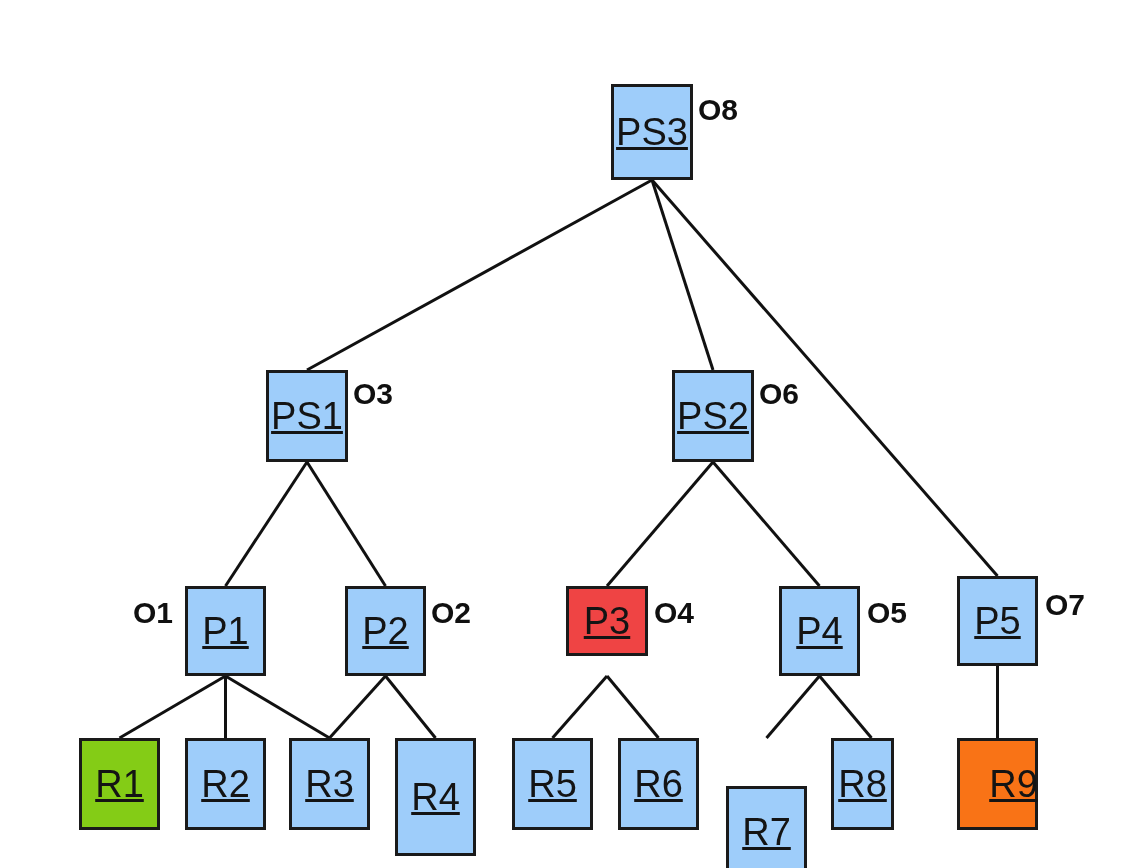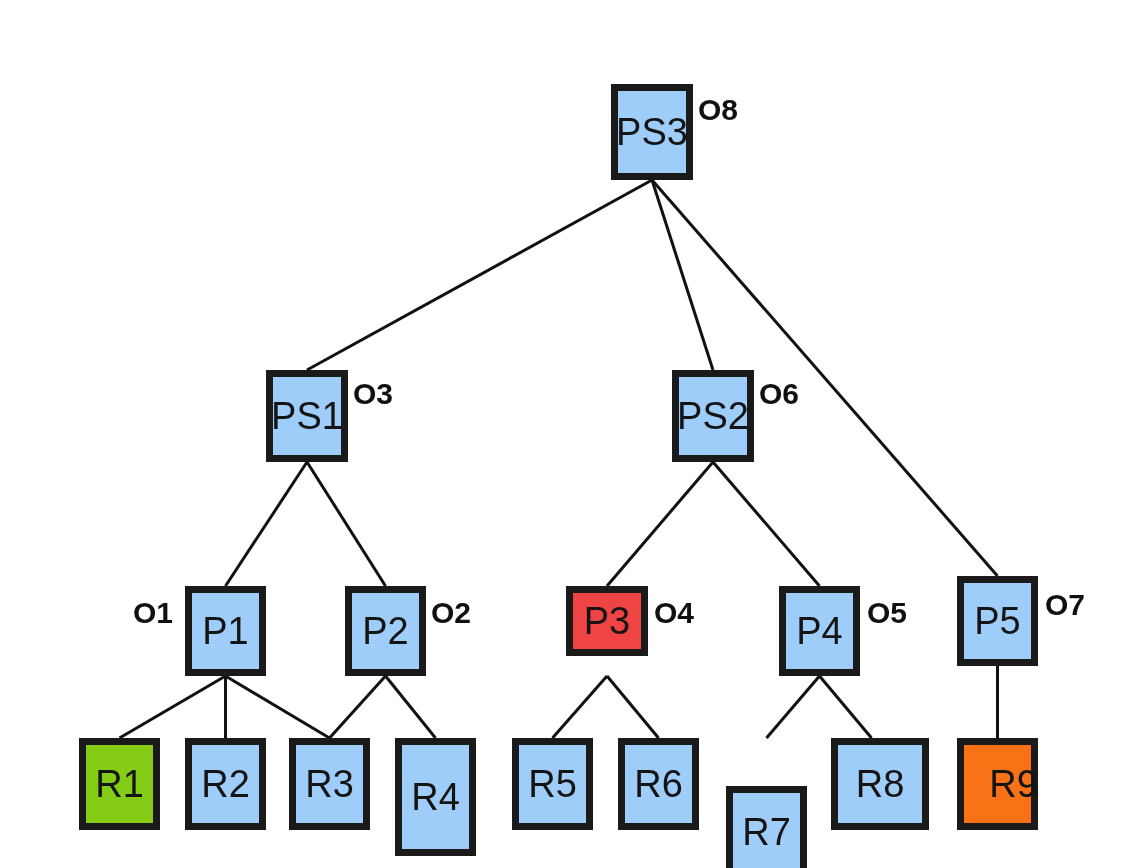--- a/index.html
+++ b/index.html
@@ -22,31 +22,32 @@
     left: 0;
     top: 0;
     width: 1148px;
     height: 868px;
     pointer-events: none;
   }
   .node {
     position: absolute;
     box-sizing: border-box;
     background: #9ecdfa;
-    border: 7px solid #15803d;
+    border: 3px solid #15803d;
     display: flex;
     align-items: center;
     justify-content: center;
     color: #141414;
     font-size: 38px;
     font-weight: 400;
     line-height: 1;
     letter-spacing: 0px;
     font-family: "Liberation Sans", sans-serif;
     z-index: 2;
+    text-decoration: underline;
   }
   .node-label {
     pointer-events: none;
     user-select: none;
   }
   .tag {
     position: absolute;
     color: #101010;
     font-size: 30px;
     font-weight: bold;
@@ -118,21 +119,21 @@
       </div>
       <div class="node" style="left: 512px; top: 738px; width: 81px; height: 92px; background: rgb(158, 205, 250); border-color: rgb(26, 26, 26);">
         <span class="node-label">R5</span>
       </div>
       <div class="node" style="left: 618px; top: 738px; width: 81px; height: 92px; background: rgb(158, 205, 250); border-color: rgb(26, 26, 26);">
         <span class="node-label">R6</span>
       </div>
       <div class="node" style="left: 726px; top: 738px; width: 81px; height: 92px; background: rgb(158, 205, 250); border-color: rgb(26, 26, 26); margin-top: 48px;">
         <span class="node-label">R7</span>
       </div>
-      <div class="node" style="left: 831px; top: 738px; width: 98px; height: 92px; background: rgb(158, 205, 250); border-color: rgb(26, 26, 26);">
+      <div class="node" style="left: 831px; top: 738px; width: 63px; height: 92px; background: rgb(158, 205, 250); border-color: rgb(26, 26, 26);">
         <span class="node-label">R8</span>
       </div>
       <div class="node" style="left: 957px; top: 738px; width: 81px; height: 92px; background: #f97316; border-color: rgb(26, 26, 26); padding-left: 32px;">
         <span class="node-label">R9</span>
       </div>
     </div>
   <div id="tag-layer">
       <div class="tag" style="left: 698px; top: 95px;">O8</div>
       <div class="tag" style="left: 353px; top: 379px;">O3</div>
       <div class="tag" style="left: 759px; top: 379px;">O6</div>

